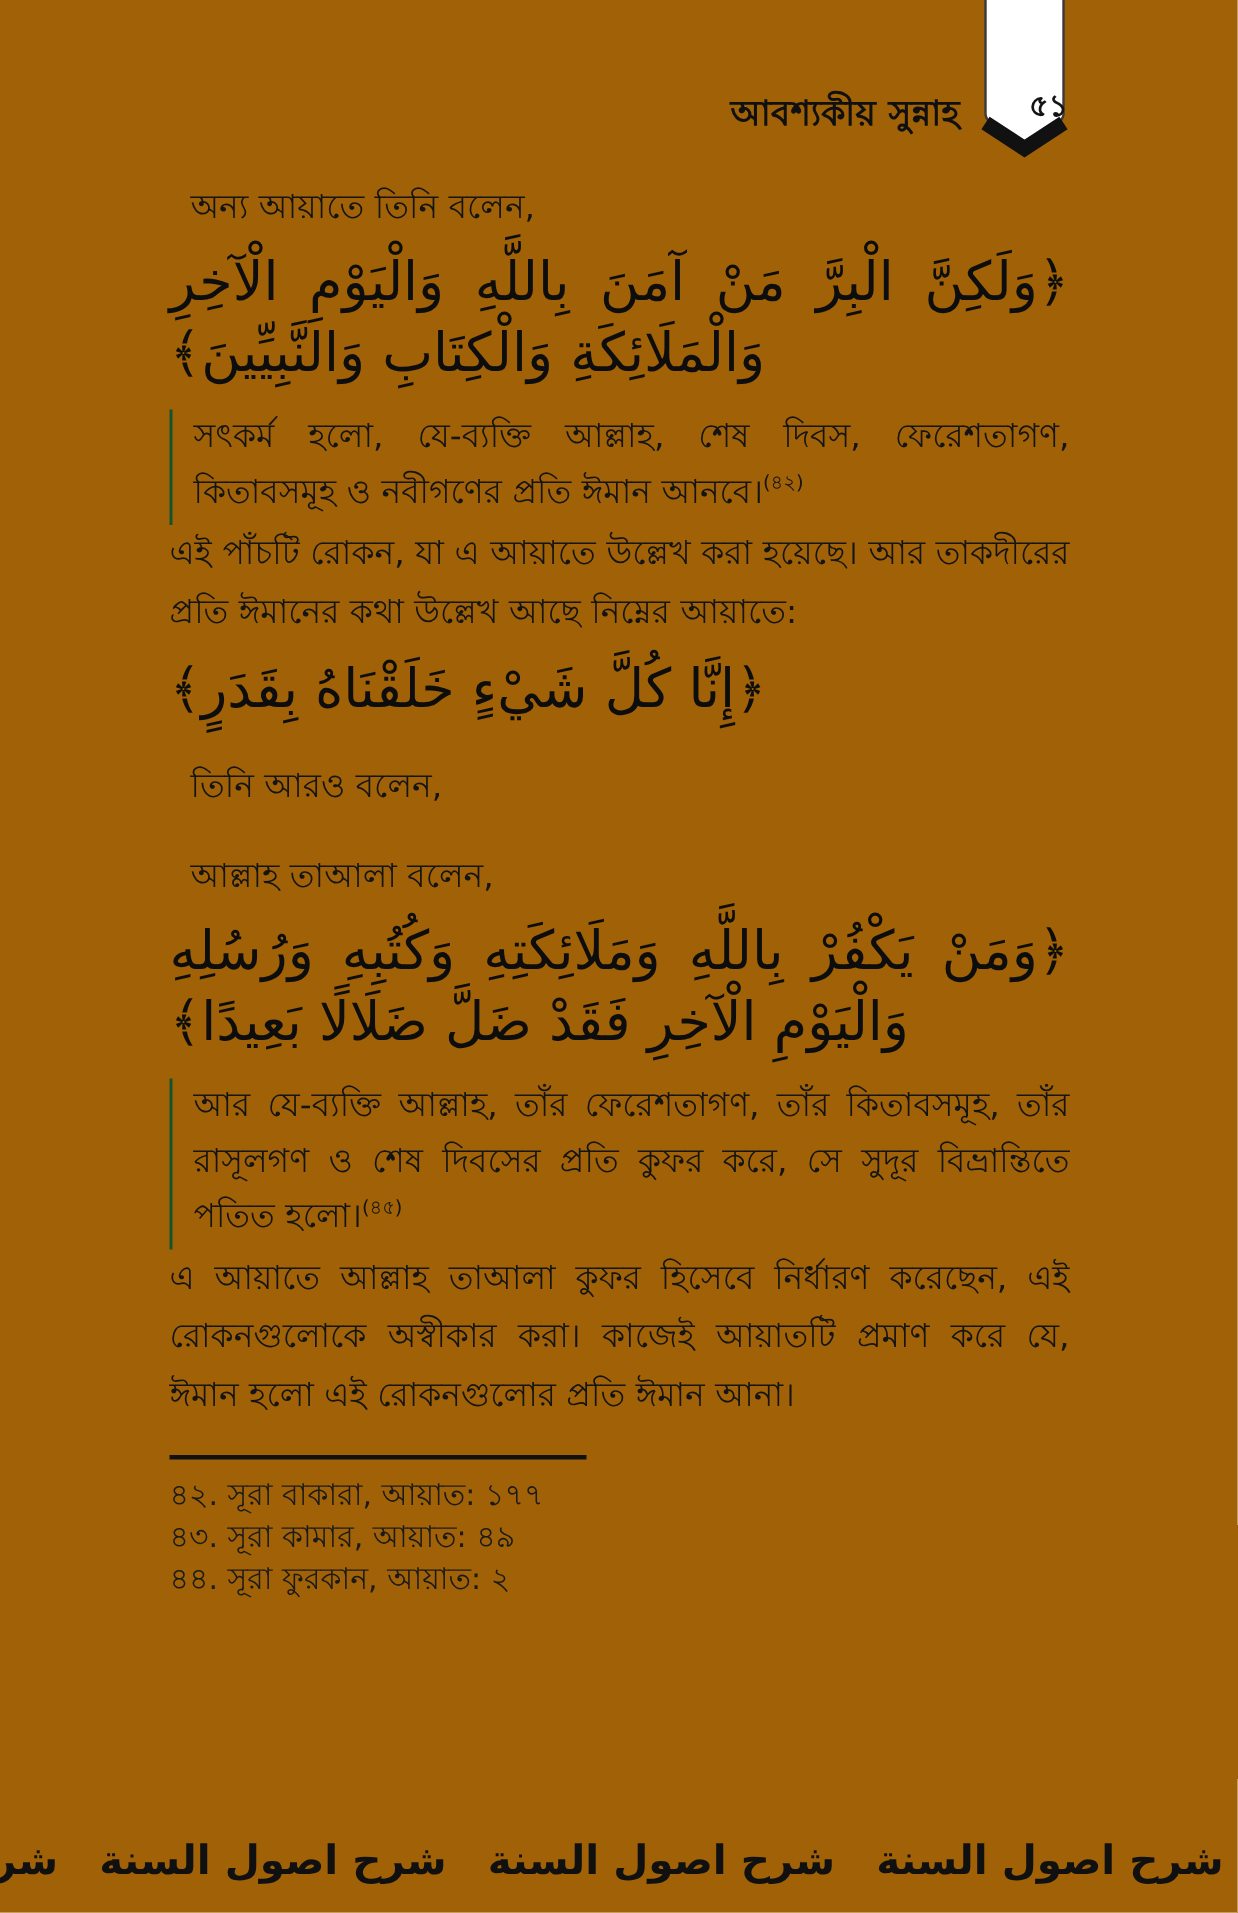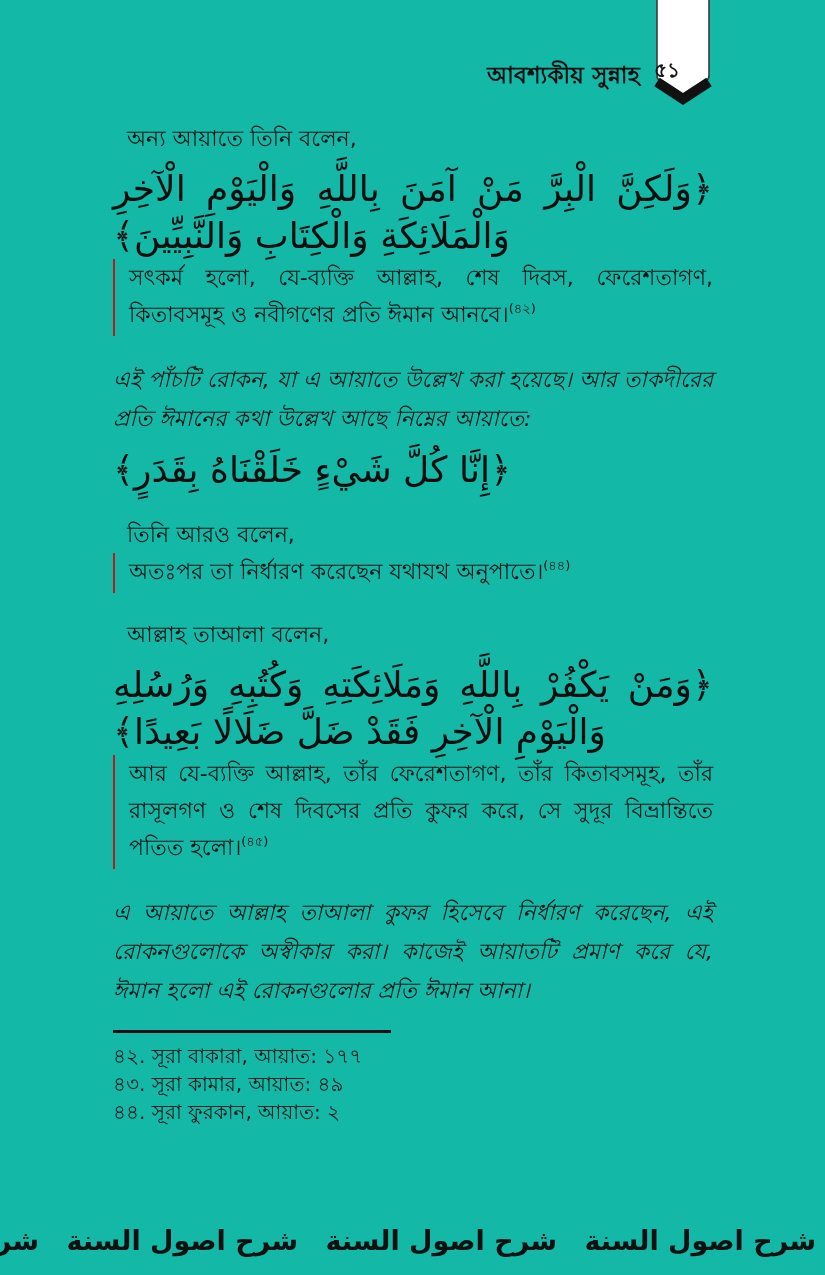--- a/index.html
+++ b/index.html
@@ -4,36 +4,36 @@
 <style>
   * { margin: 0; padding: 0; box-sizing: border-box; }
   html, body { background: #fff; }
   body {
     width: 825px; height: 1275px;
     position: relative;
     overflow: hidden;
     font-family: "DejaVu Sans", "Liberation Sans", sans-serif;
     color: #111;
   }
-  .page { position: relative; width: 825px; height: 1275px; background: #14b8a6; }
+  .page { position: relative; width: 825px; height: 1275px; background: #a16207; }
 
   
   .header-title {
     position: absolute; top: 57px; right: 185px;
     font-size: 23px; font-weight: 600; letter-spacing: 0.2px;
     color: #101010; white-space: nowrap;
   }
   .page-badge {
     position: absolute; top: 0; right: 113px;
     width: 58px; height: 112px;
   }
   .page-badge svg { display: block; width: 58px; height: 112px; }
   .page-badge .num {
     position: absolute; left: 0; right: 0; top: 55px;
-    text-align: left; font-size: 20px; font-weight: 600; color: #141414;
+    text-align: right; font-size: 20px; font-weight: 600; color: #141414;
   }
 
   
   .main {
     position: absolute; left: 113px; top: 0;
     width: 600px; padding-top: 121px;
   }
   .leadin {
     font-size: 22px; line-height: 36px; color: #141414;
     margin-top: 24px;
@@ -44,36 +44,34 @@
   .arabic {
     direction: rtl; unicode-bidi: embed;
     font-family: "DejaVu Sans", sans-serif;
     font-size: 36px; line-height: 47px; color: #0d0d0d;
     margin-top: 8px;
   }
   .arabic.multiline { text-align: justify; text-align-last: left; }
   .arabic.single { text-align: left; }
 
   .bq {
-    margin-top: 0;
-    border-left: 2px solid #b91c1c;
+    margin-top: 14px;
+    border-left: 2px solid #14532d;
     padding-left: 14px;
     font-size: 22px; line-height: 37px; color: #141414;
     text-align: justify;
   }
   .fref {
     font-size: 13px; position: relative; top: -9px; letter-spacing: 0;
     white-space: nowrap;
   }
 
   .para {
-    margin-top: 24px;
     font-size: 22px; line-height: 39px; color: #141414;
     text-align: justify;
-    font-style: italic;
   }
 
   
   .fn-rule {
     margin-top: 20px;
     width: 278px; height: 3px; background: #111;
   }
   .footnotes { margin-top: 9px; }
   .footnote {
     font-size: 20px; line-height: 28px; color: #1a1a1a;
@@ -117,23 +115,20 @@
     </div>
 
     <div class="para">এই পাঁচটি রোকন, যা এ আয়াতে উল্লেখ করা হয়েছে। আর তাকদীরের প্রতি ঈমানের কথা উল্লেখ আছে নিম্নের আয়াতে:</div>
 
     <div class="arabic single">﴿إِنَّا كُلَّ شَيْءٍ خَلَقْنَاهُ بِقَدَرٍ﴾</div>
 
 
     <div class="leadin">তিনি আরও বলেন,</div>
 
 
-    <div class="bq">
-      <span>অতঃপর তা নির্ধারণ করেছেন যথাযথ অনুপাতে।</span><span class="fref">(৪৪)</span>
-    </div>
 
     <div class="leadin">আল্লাহ তাআলা বলেন,</div>
 
     <div class="arabic multiline">﴿وَمَنْ يَكْفُرْ بِاللَّهِ وَمَلَائِكَتِهِ وَكُتُبِهِ وَرُسُلِهِ وَالْيَوْمِ الْآخِرِ فَقَدْ ضَلَّ ضَلَالًا بَعِيدًا﴾</div>
 
     <div class="bq">
       <span>আর যে-ব্যক্তি আল্লাহ, তাঁর ফেরেশতাগণ, তাঁর কিতাবসমূহ, তাঁর রাসূলগণ ও শেষ দিবসের প্রতি কুফর করে, সে সুদূর বিভ্রান্তিতে পতিত হলো।</span><span class="fref">(৪৫)</span>
     </div>
 
     <div class="para">এ আয়াতে আল্লাহ তাআলা কুফর হিসেবে নির্ধারণ করেছেন, এই রোকনগুলোকে অস্বীকার করা। কাজেই আয়াতটি প্রমাণ করে যে, ঈমান হলো এই রোকনগুলোর প্রতি ঈমান আনা।</div>

